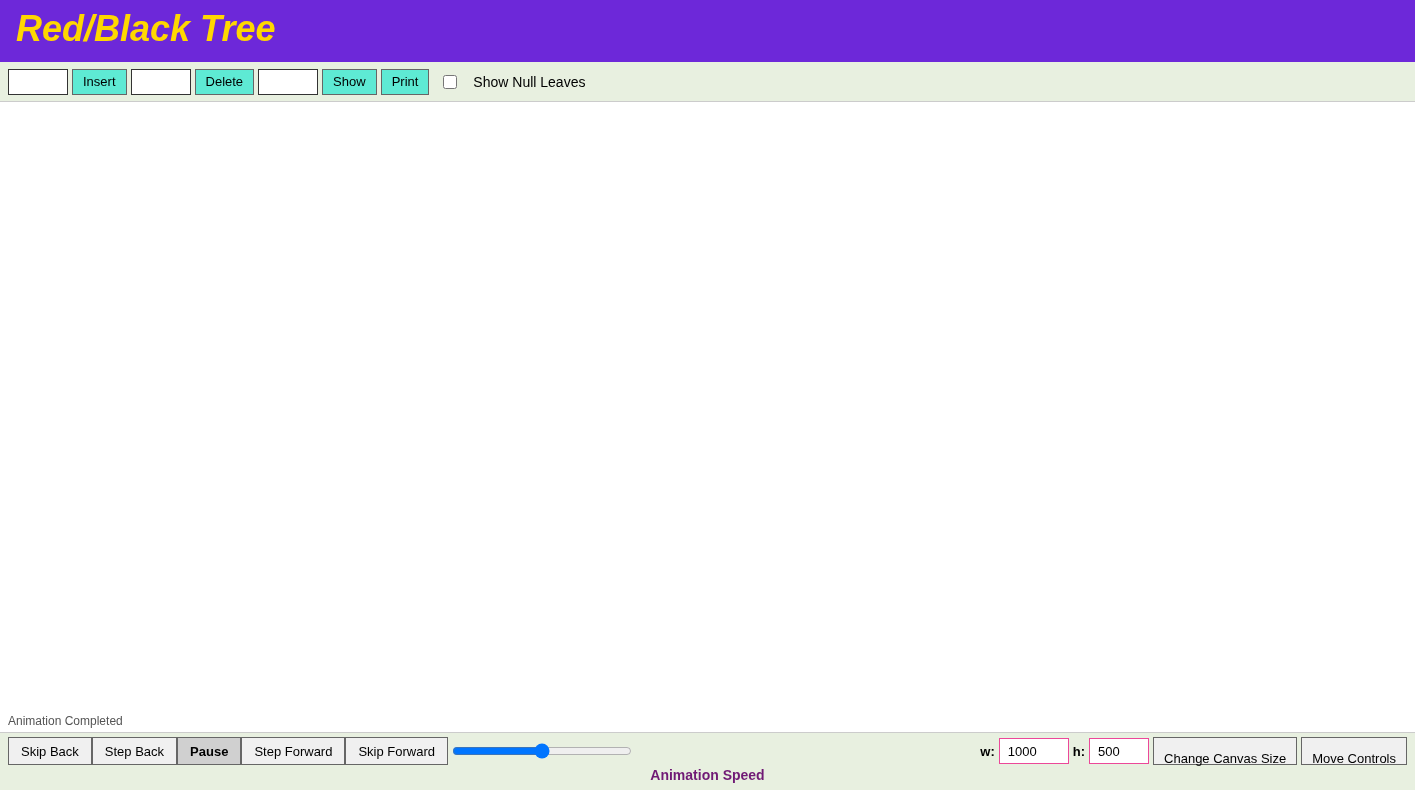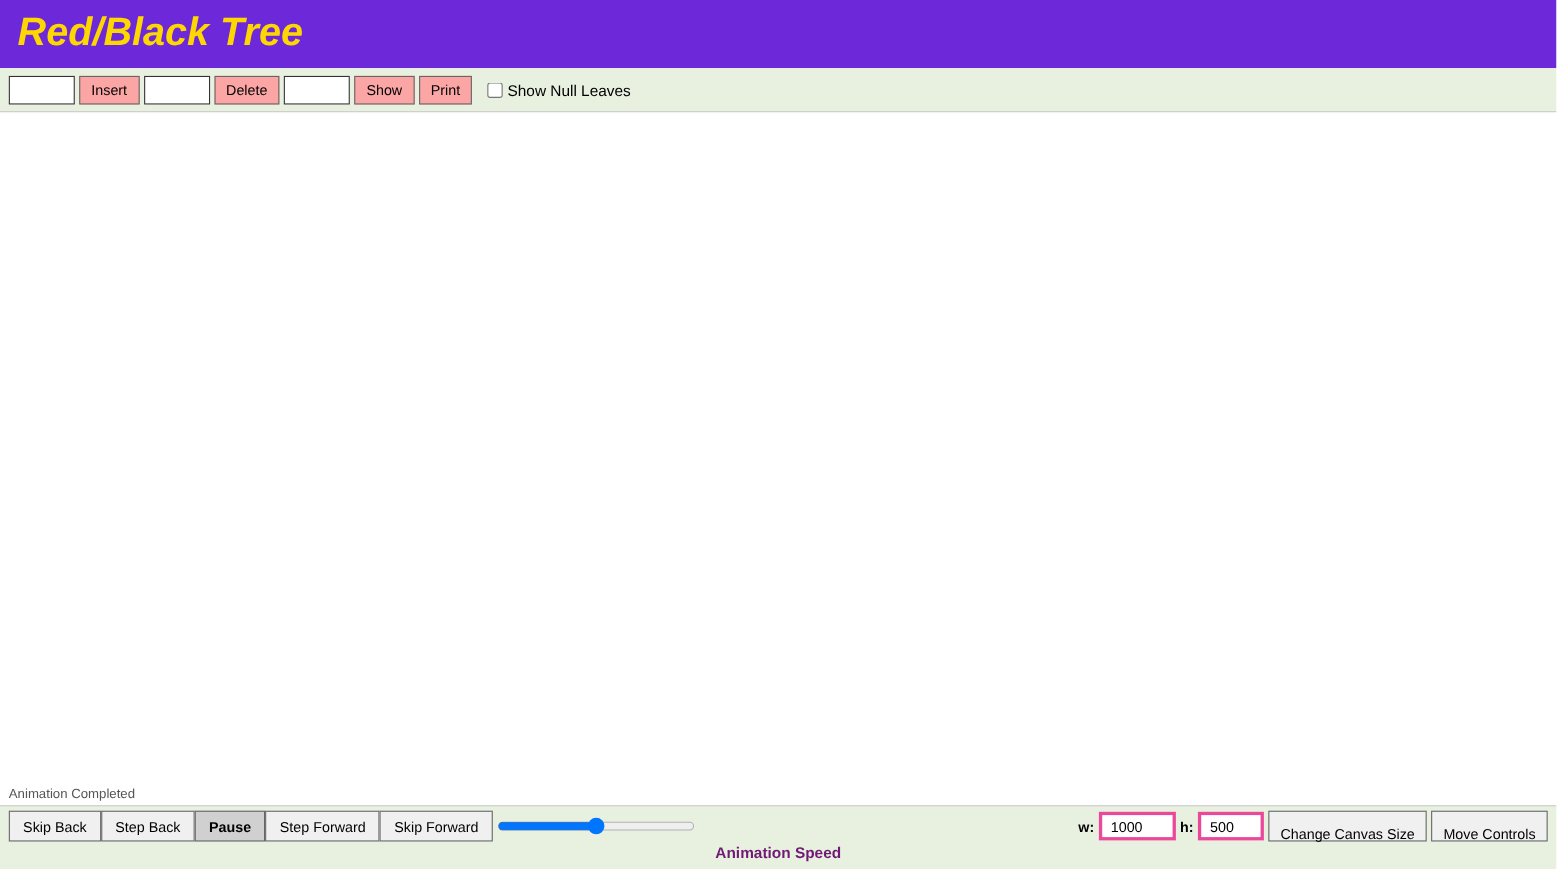--- a/index.html
+++ b/index.html
@@ -45,33 +45,33 @@
     #toolbar input[type="text"] {
       border: 1px solid #333;
       padding: 2px 4px;
       height: 26px;
       width: 60px;
       font-size: 13px;
     }
 
     #toolbar button {
       border: 1px solid #666;
-      background: #fca5a5;
+      background: #5eead4;
       padding: 2px 10px;
       height: 26px;
       font-size: 13px;
       cursor: pointer;
     }
 
     #toolbar label {
       font-size: 14px;
       margin-left: 10px;
       display: flex;
       align-items: center;
-      gap: 4px;
+      gap: 16px;
     }
 
     #toolbar input[type="checkbox"] {
       width: 14px;
       height: 14px;
     }
 
     #canvas-area {
       flex: 1;
       background: white;
@@ -140,21 +140,21 @@
       gap: 4px;
       margin-left: auto;
     }
 
     #canvas-size-controls label {
       font-size: 13px;
       font-weight: bold;
     }
 
     #canvas-size-controls input[type="text"] {
-      border: 3px solid #ec4899;
+      border: 1px solid #ec4899;
       padding: 2px 8px;
       height: 26px;
       width: 70px;
       font-size: 13px;
     }
 
     #canvas-size-controls button {
       border: 1px solid #666;
       background: #f0f0f0;
       padding: 13px 10px;

